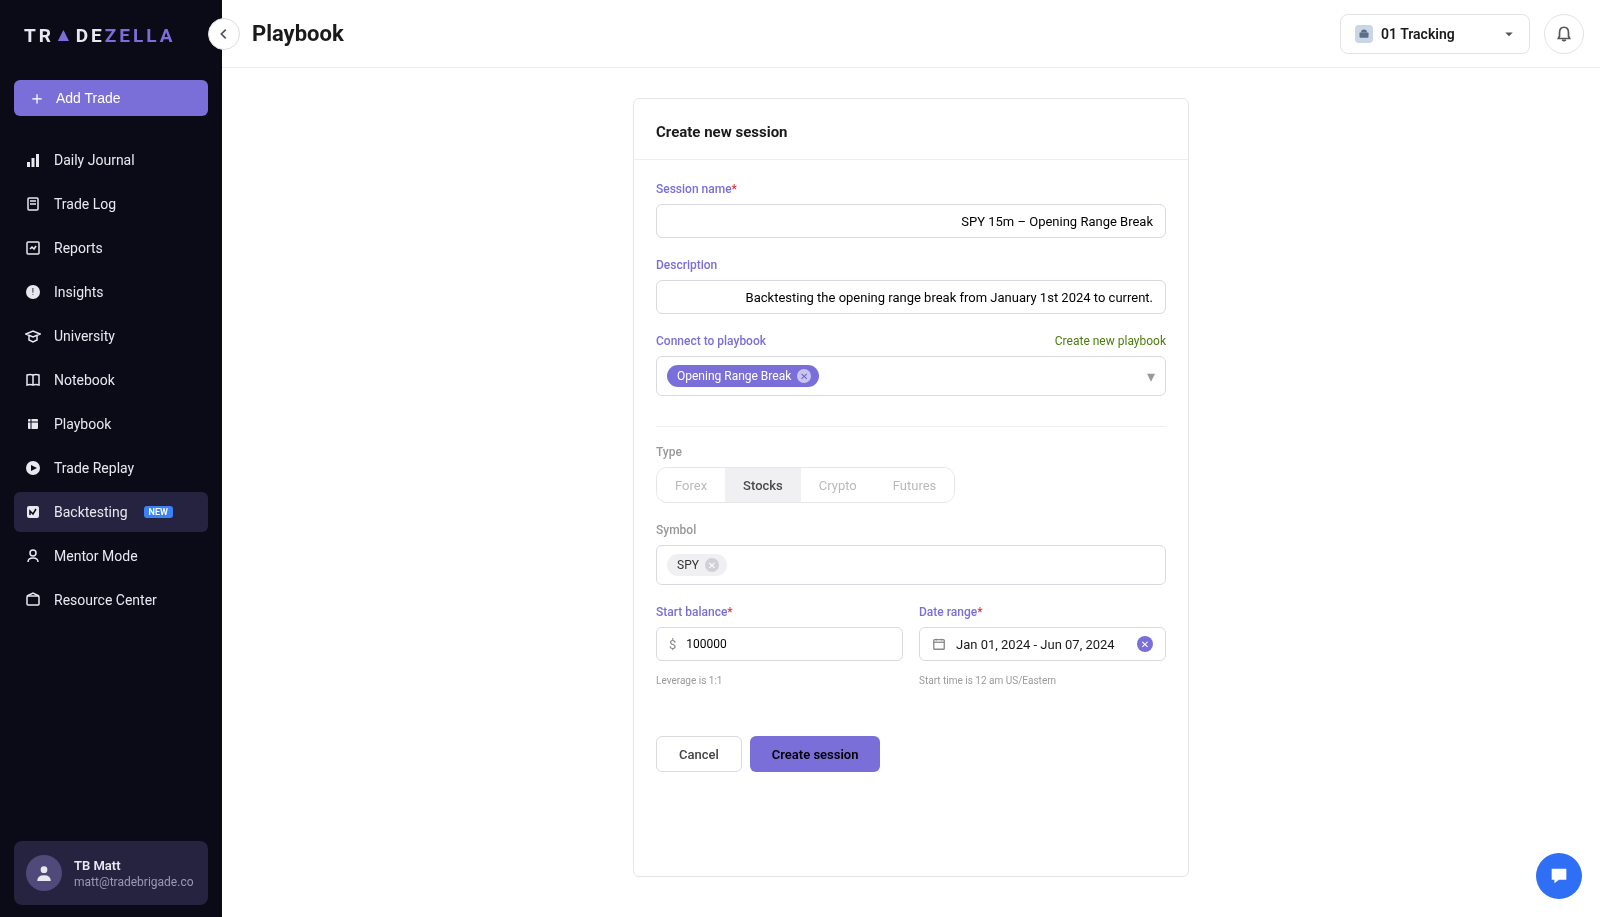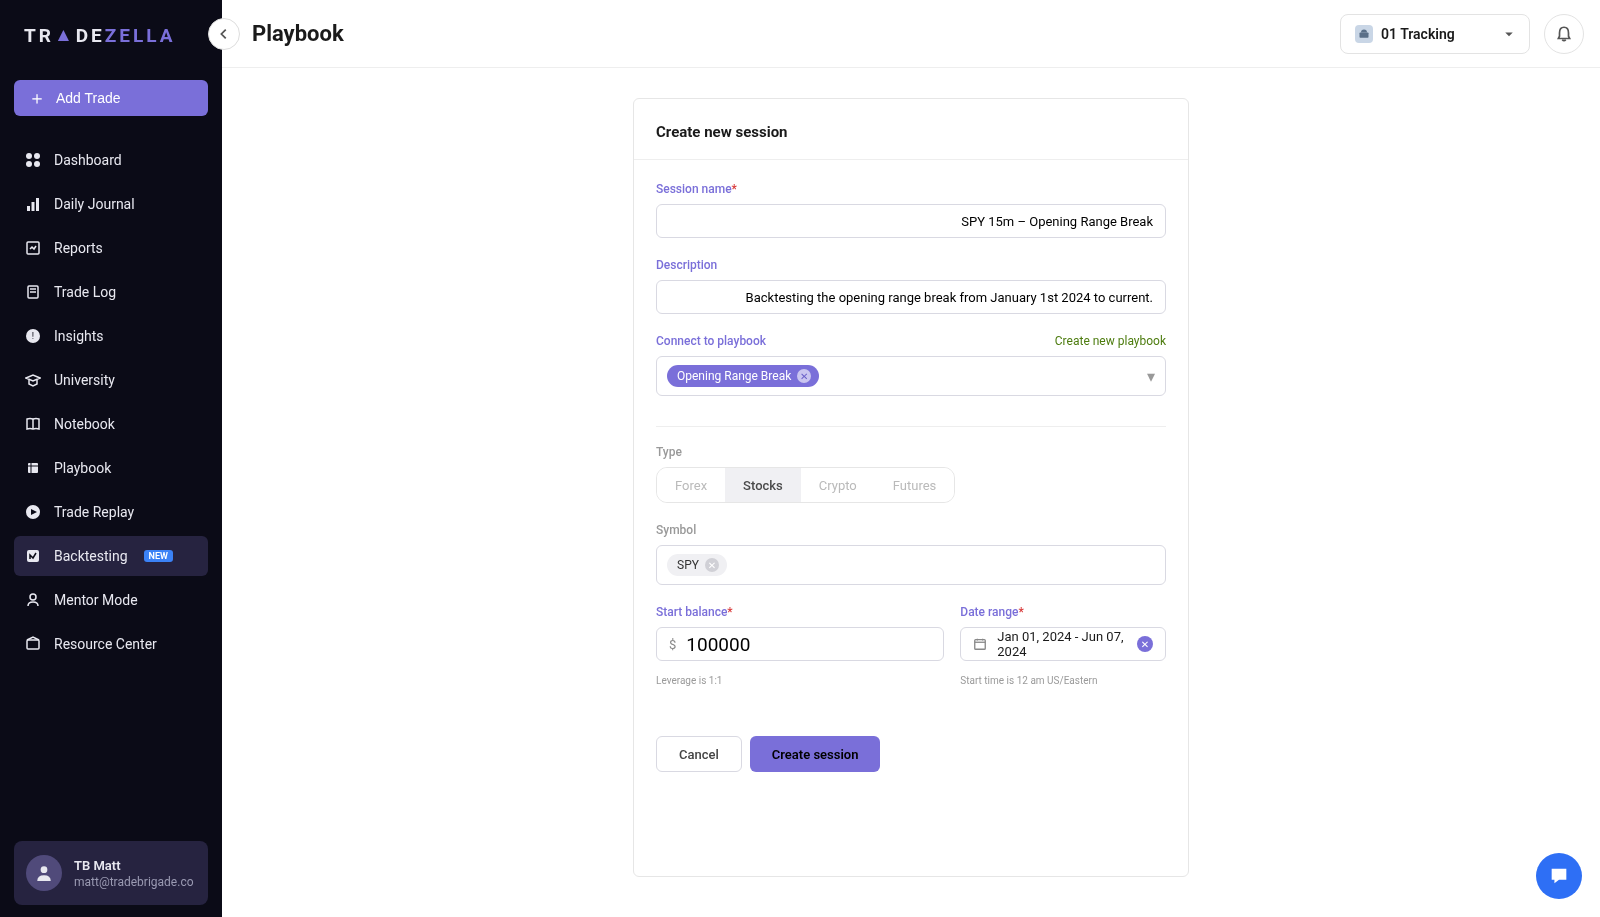--- a/index.html
+++ b/index.html
@@ -61,21 +61,21 @@
 
 .seg { display: flex; border: 1px solid #e6e6e6; border-radius: 11px; overflow: hidden; width: fit-content; }
 .seg button { height: 34px; padding: 0 18px; border: none; background: #fff; font-size: 13px; color: #bababa; cursor: pointer; font-family: inherit; }
 .seg button.active { background: #f0f0f3; color: #4a4a4a; font-weight: 500; }
 
 .row2 { display: flex; gap: 16px; }
 .row2 .field { flex: 1; }
 
 .input-wrap { border: 1px solid #d9d9e2; border-radius: 6px; height: 34px; display: flex; align-items: center; padding: 0 12px; gap: 10px; font-size: 13px; }
 .input-wrap .pre { color: #888; flex-shrink: 0; display: flex; align-items: center; }
-.input-wrap input { border: none; outline: none; flex: 1; font-size: 19px; font-family: inherit; padding: 0; }
+.input-wrap input { border: none; outline: none; flex: 1; font-size: 12px; font-family: inherit; padding: 0; }
 .hint { font-size: 10px; color: #9a9a9a; margin-top: 6px; }
 
 .btn { height: 36px; padding: 0 22px; border-radius: 6px; font-size: 13px; font-weight: 500; cursor: pointer; font-family: inherit; }
 .btn.sec { background: #fff; border: 1px solid #d9d9e2; color: #444; }
 .btn.pri { background: #7a6fd9; border: none; color: #000000; font-weight: 600; }
 
 .clear-date { margin-left: auto; width: 16px; height: 16px; border-radius: 50%; background: #7a6fd9; color: #fff; display: flex; align-items: center; justify-content: center; font-size: 10px; cursor: pointer; flex-shrink: 0; }
 
 .chat-fab { position: fixed; right: 18px; bottom: 18px; width: 46px; height: 46px; border-radius: 50%; background: #2e6ff5; display: flex; align-items: center; justify-content: center; cursor: pointer; }
 </style>
@@ -91,56 +91,45 @@
 
     <button class="add-trade">
       <span class="ico" style="margin-right:10px;font-weight:300;font-size:18px;">＋</span>
       <span>Add Trade</span>
     </button>
 
     <nav class="nav">
       <a class="nav-item">
         <span class="ico">
             <svg viewBox="0 0 16 16" width="16" height="16" fill="currentColor">
-              <circle cx="4" cy="4" r="3"></circle>
-              <circle cx="12" cy="4" r="3"></circle>
-              <circle cx="4" cy="12" r="3"></circle>
-              <circle cx="12" cy="12" r="3"></circle>
-            </svg>
-          </span>
-        <span>Dashboard</span>
-      </a>
-      <a class="nav-item">
-        <span class="ico">
-            <svg viewBox="0 0 16 16" width="16" height="16" fill="currentColor">
               <rect x="2" y="10" width="3" height="5"></rect>
               <rect x="6.5" y="6" width="3" height="9"></rect>
               <rect x="11" y="2" width="3" height="13"></rect>
             </svg>
           </span>
         <span>Daily Journal</span>
       </a>
       <a class="nav-item">
         <span class="ico">
             <svg viewBox="0 0 16 16" width="16" height="16" fill="none" stroke="currentColor" stroke-width="1.5">
-              <rect x="2" y="2" width="12" height="12" rx="1"></rect>
-              <path d="M5 9 L7 7 L9 9 L11 6"></path>
-            </svg>
-          </span>
-        <span>Reports</span>
-      </a>
-      <a class="nav-item">
-        <span class="ico">
-            <svg viewBox="0 0 16 16" width="16" height="16" fill="none" stroke="currentColor" stroke-width="1.5">
               <rect x="3" y="2" width="10" height="12" rx="1"></rect>
               <line x1="5" y1="5" x2="11" y2="5"></line>
               <line x1="5" y1="8" x2="11" y2="8"></line>
             </svg>
           </span>
         <span>Trade Log</span>
+      </a>
+      <a class="nav-item">
+        <span class="ico">
+            <svg viewBox="0 0 16 16" width="16" height="16" fill="none" stroke="currentColor" stroke-width="1.5">
+              <rect x="2" y="2" width="12" height="12" rx="1"></rect>
+              <path d="M5 9 L7 7 L9 9 L11 6"></path>
+            </svg>
+          </span>
+        <span>Reports</span>
       </a>
       <a class="nav-item">
         <span class="ico">
             <svg viewBox="0 0 16 16" width="16" height="16" fill="currentColor">
               <circle cx="8" cy="8" r="7"></circle>
               <text x="8" y="11" text-anchor="middle" font-size="9" fill="#0b0b17">!</text>
             </svg>
           </span>
         <span>Insights</span>
       </a>

